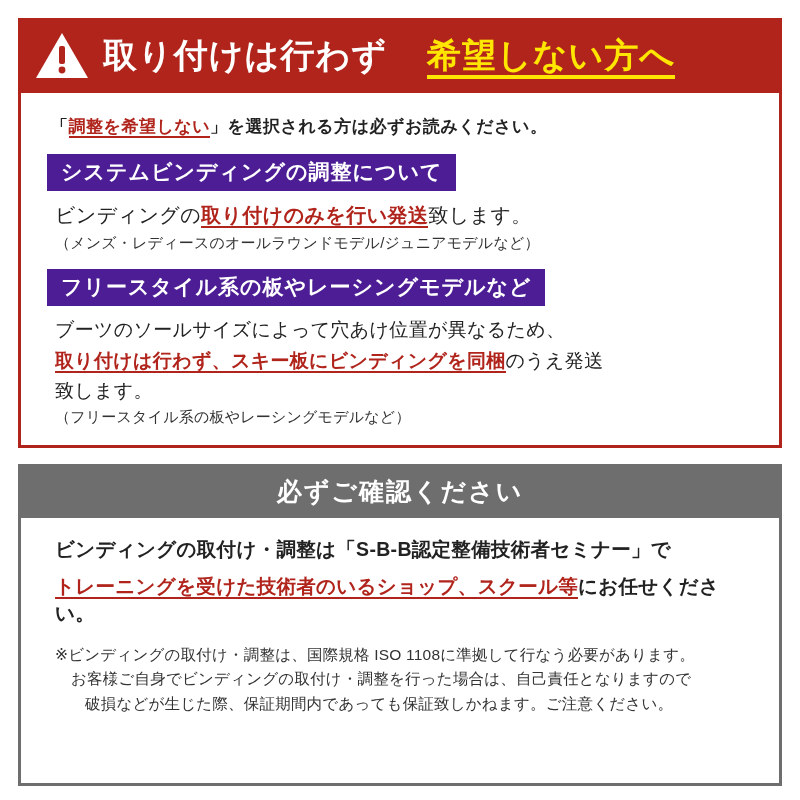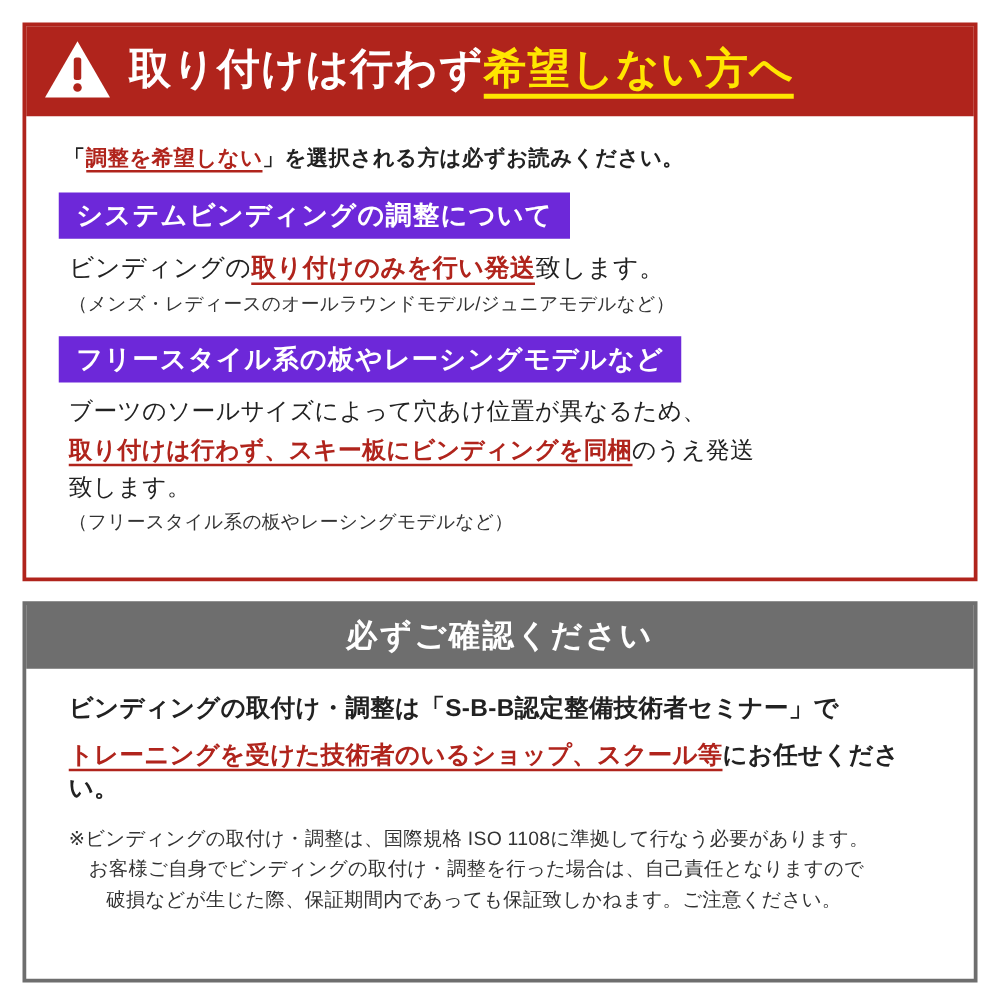--- a/index.html
+++ b/index.html
@@ -43,39 +43,40 @@
     font-weight: bold;
     color: #ffffff;
     letter-spacing: 1px;
     white-space: nowrap;
     line-height: 1.1;
   }
   .banner-text .hl {
     color: #ffe600;
     border-bottom: 4px solid #ffe600;
     padding-bottom: 1px;
+    margin-left: 40px;
   }
 
   .top-body {
     padding: 14px 20px 18px 20px;
   }
   .lead {
     font-size: 17px;
     color: #222222;
     font-weight: bold;
     margin: 8px 0 16px 10px;
     letter-spacing: 0.5px;
   }
   .lead .u-red {
     color: #b0241c;
     border-bottom: 2px solid #b0241c;
   }
 
   .subhead {
-    background: #6d28d9;
+    background: #4c1d95;
     color: #ffffff;
     font-size: 21px;
     font-weight: bold;
     display: inline-block;
     padding: 4px 14px 5px 14px;
     letter-spacing: 1px;
     margin: 0 0 10px 6px;
   }
   .para {
     font-size: 20px;
@@ -192,21 +193,21 @@
         <div class="note">（メンズ・レディースのオールラウンドモデル/ジュニアモデルなど）</div>
       </div>
 
       <div>
         <div class="subhead">フリースタイル系の板やレーシングモデルなど</div>
         <div class="para2">ブーツのソールサイズによって穴あけ位置が異なるため、</div>
         <div class="para2">
           <span class="u-red">取り付けは行わず、スキー板にビンディングを同梱</span><span>のうえ発送</span>
         </div>
         <div class="para2">致します。</div>
-        <div class="note" style="margin-bottom:17px;">（フリースタイル系の板やレーシングモデルなど）</div>
+        <div class="note" style="margin-bottom:0;">（フリースタイル系の板やレーシングモデルなど）</div>
       </div>
 
     </div>
   </div>
 
   <div class="card-bottom">
     <div class="grey-banner">必ずご確認ください</div>
 
     <div class="bottom-body">
       <div class="b-line">ビンディングの取付け・調整は「S-B-B認定整備技術者セミナー」で</div>

